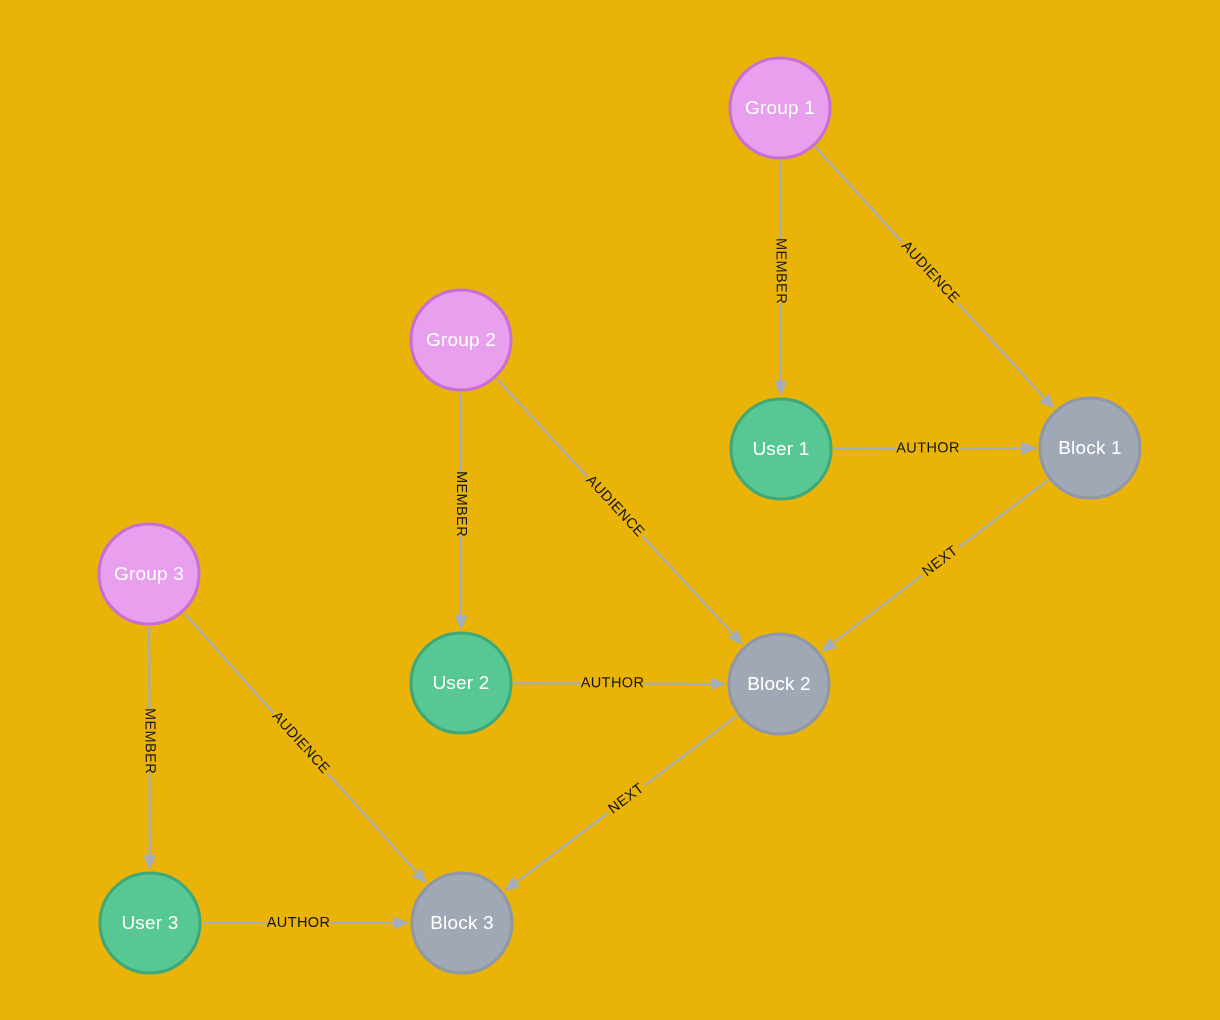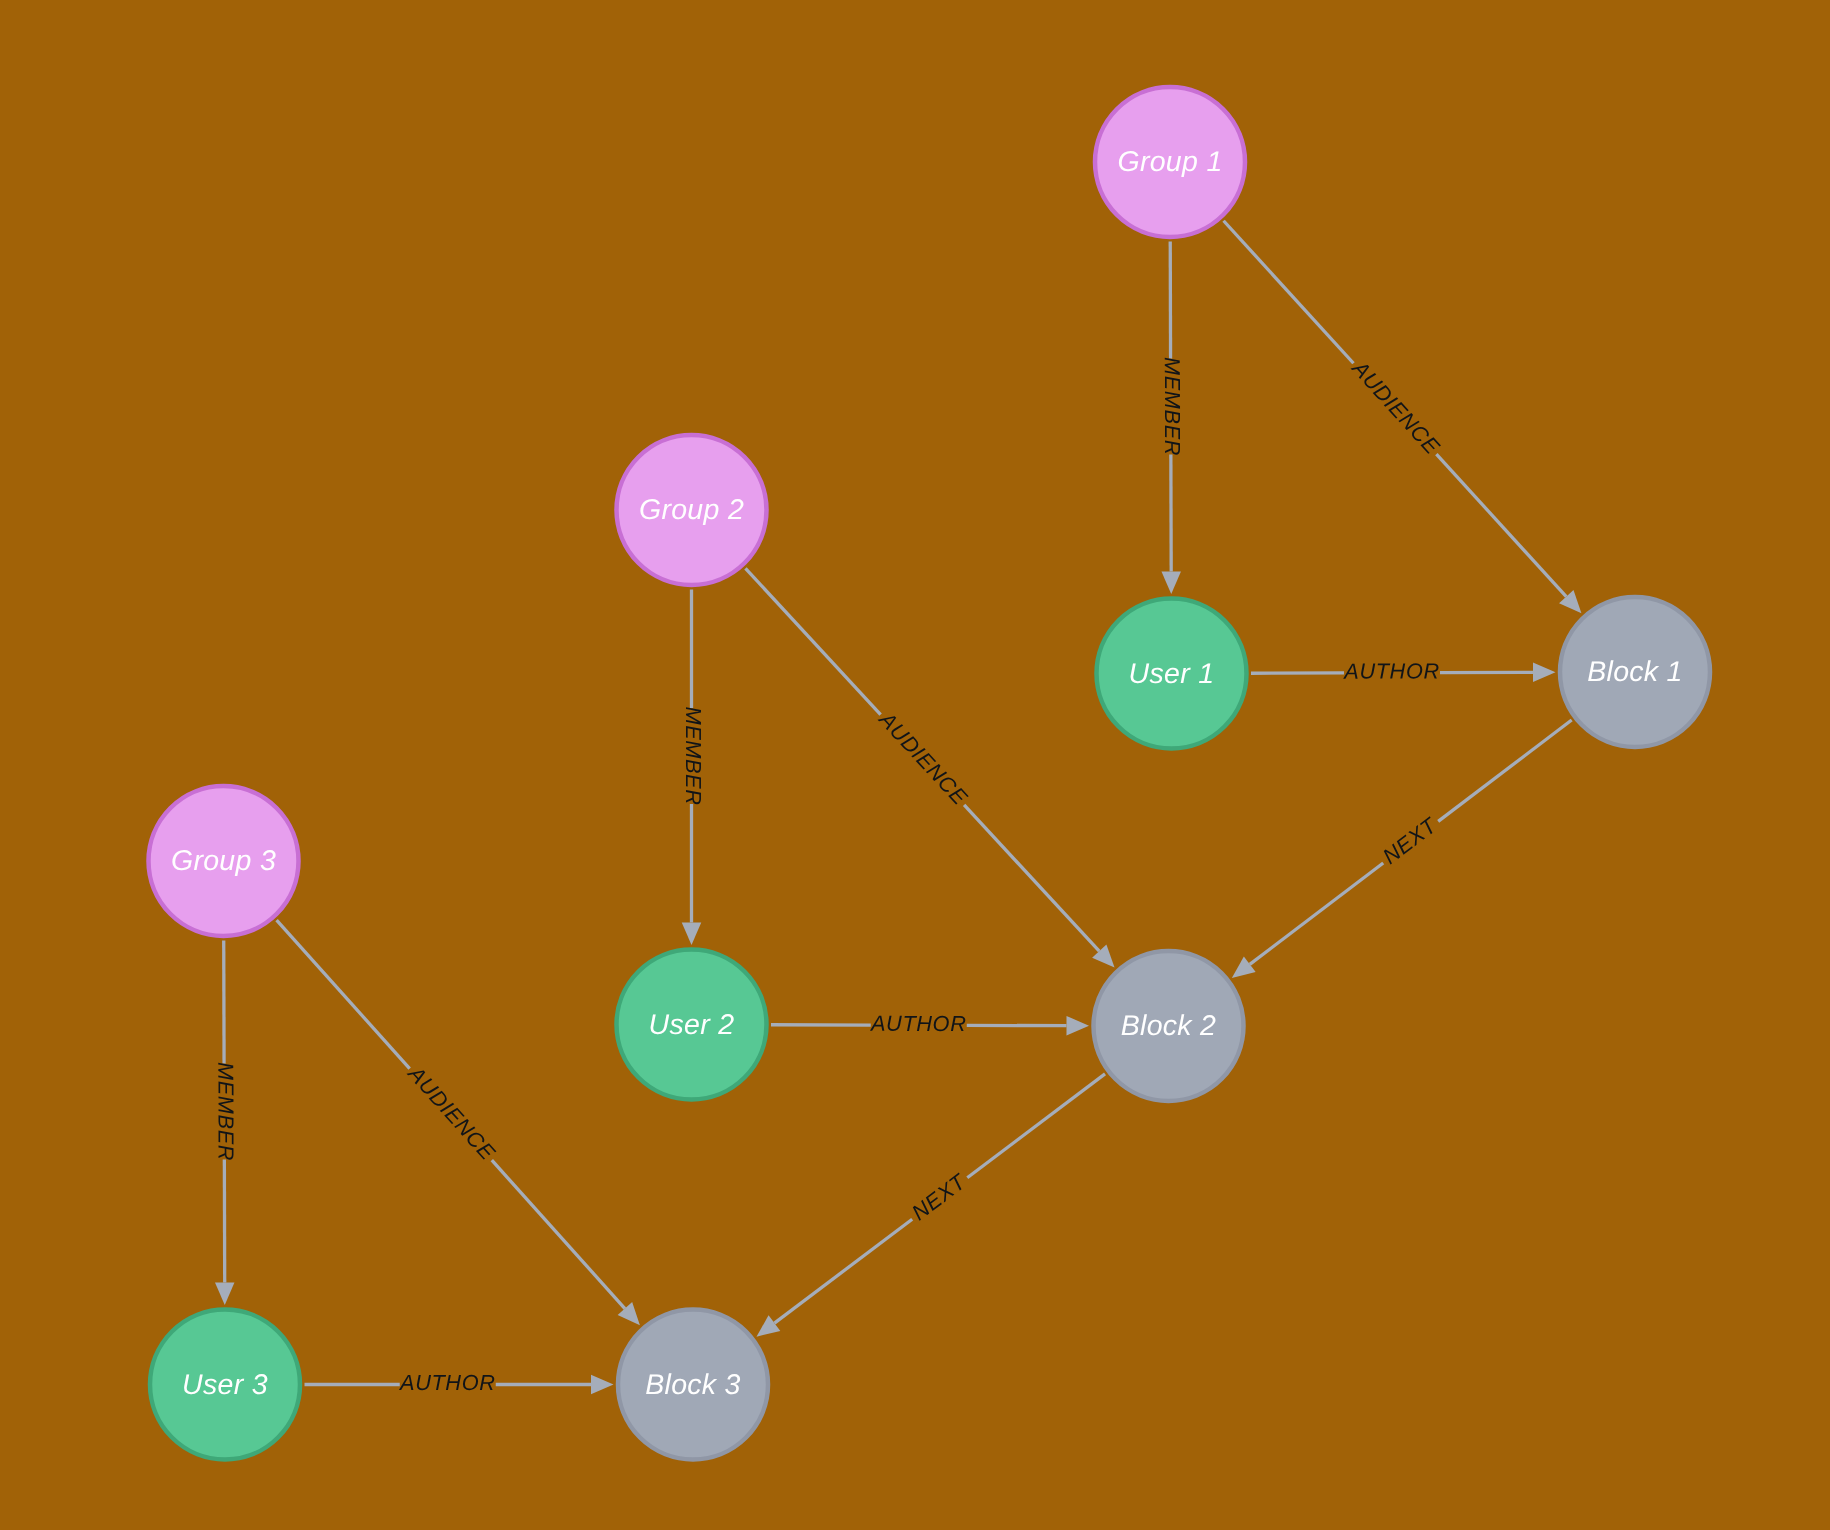--- a/index.html
+++ b/index.html
@@ -11,22 +11,21 @@
   body {
     width: 1220px;
     height: 1020px;
     font-family: "Liberation Sans", sans-serif;
     overflow: hidden;
   }
   #graph-canvas {
     position: relative;
     width: 1220px;
     height: 1020px;
-    background: #a16207;
-    font-style: italic;
+    background: #eab308;
   }
   svg.graph-svg {
     position: absolute;
     top: 0;
     left: 0;
     width: 1220px;
     height: 1020px;
     display: block;
   }
   .node-circle {

